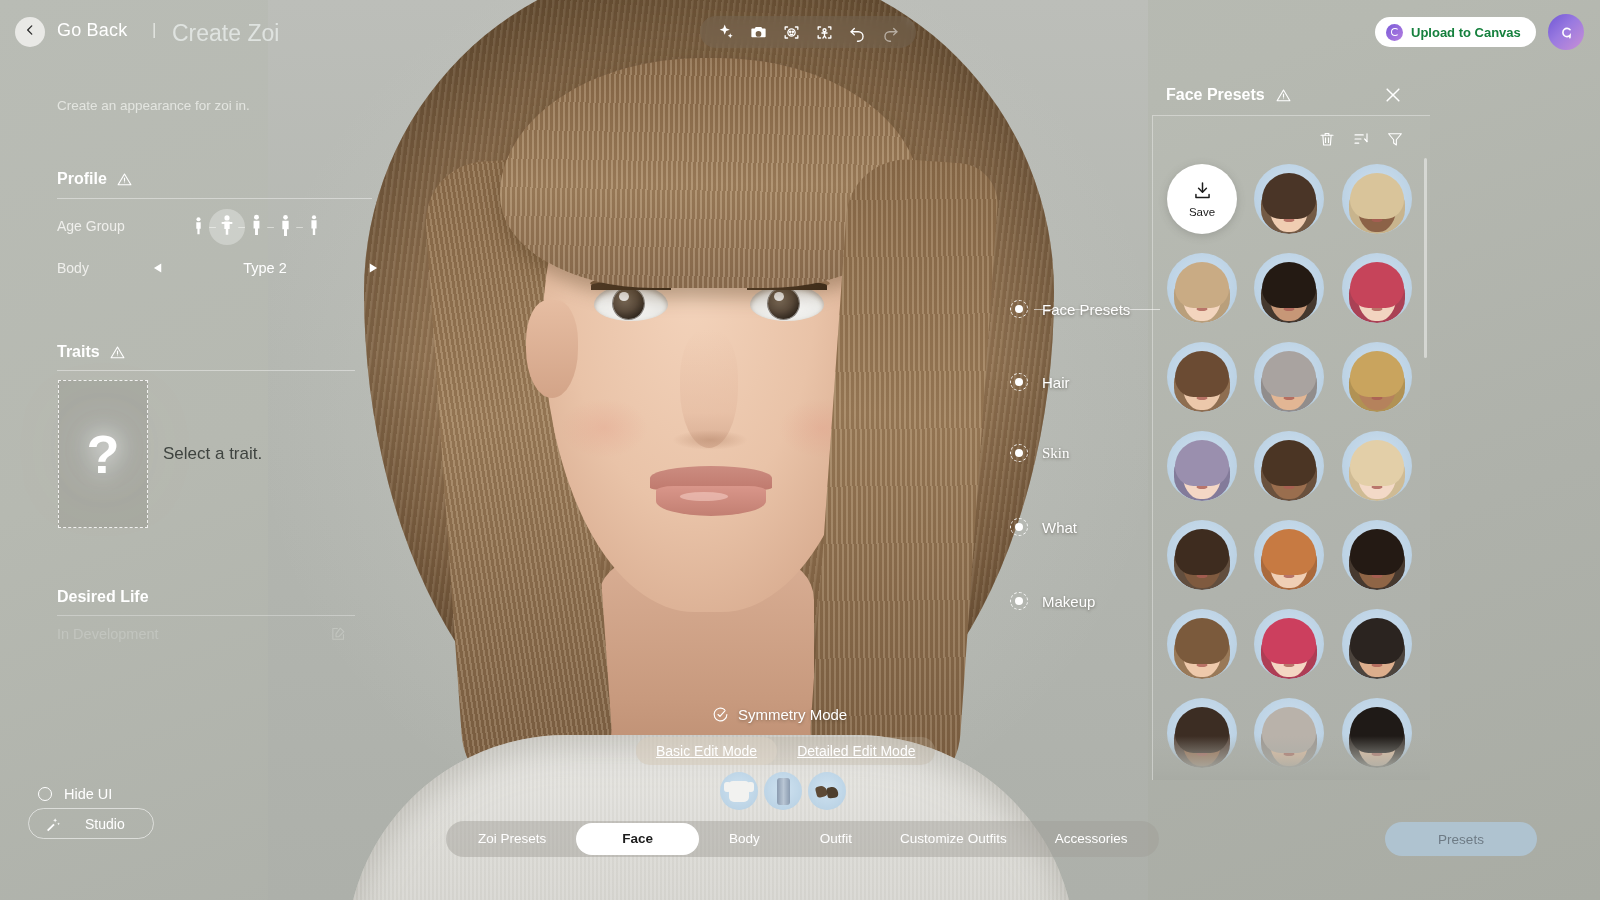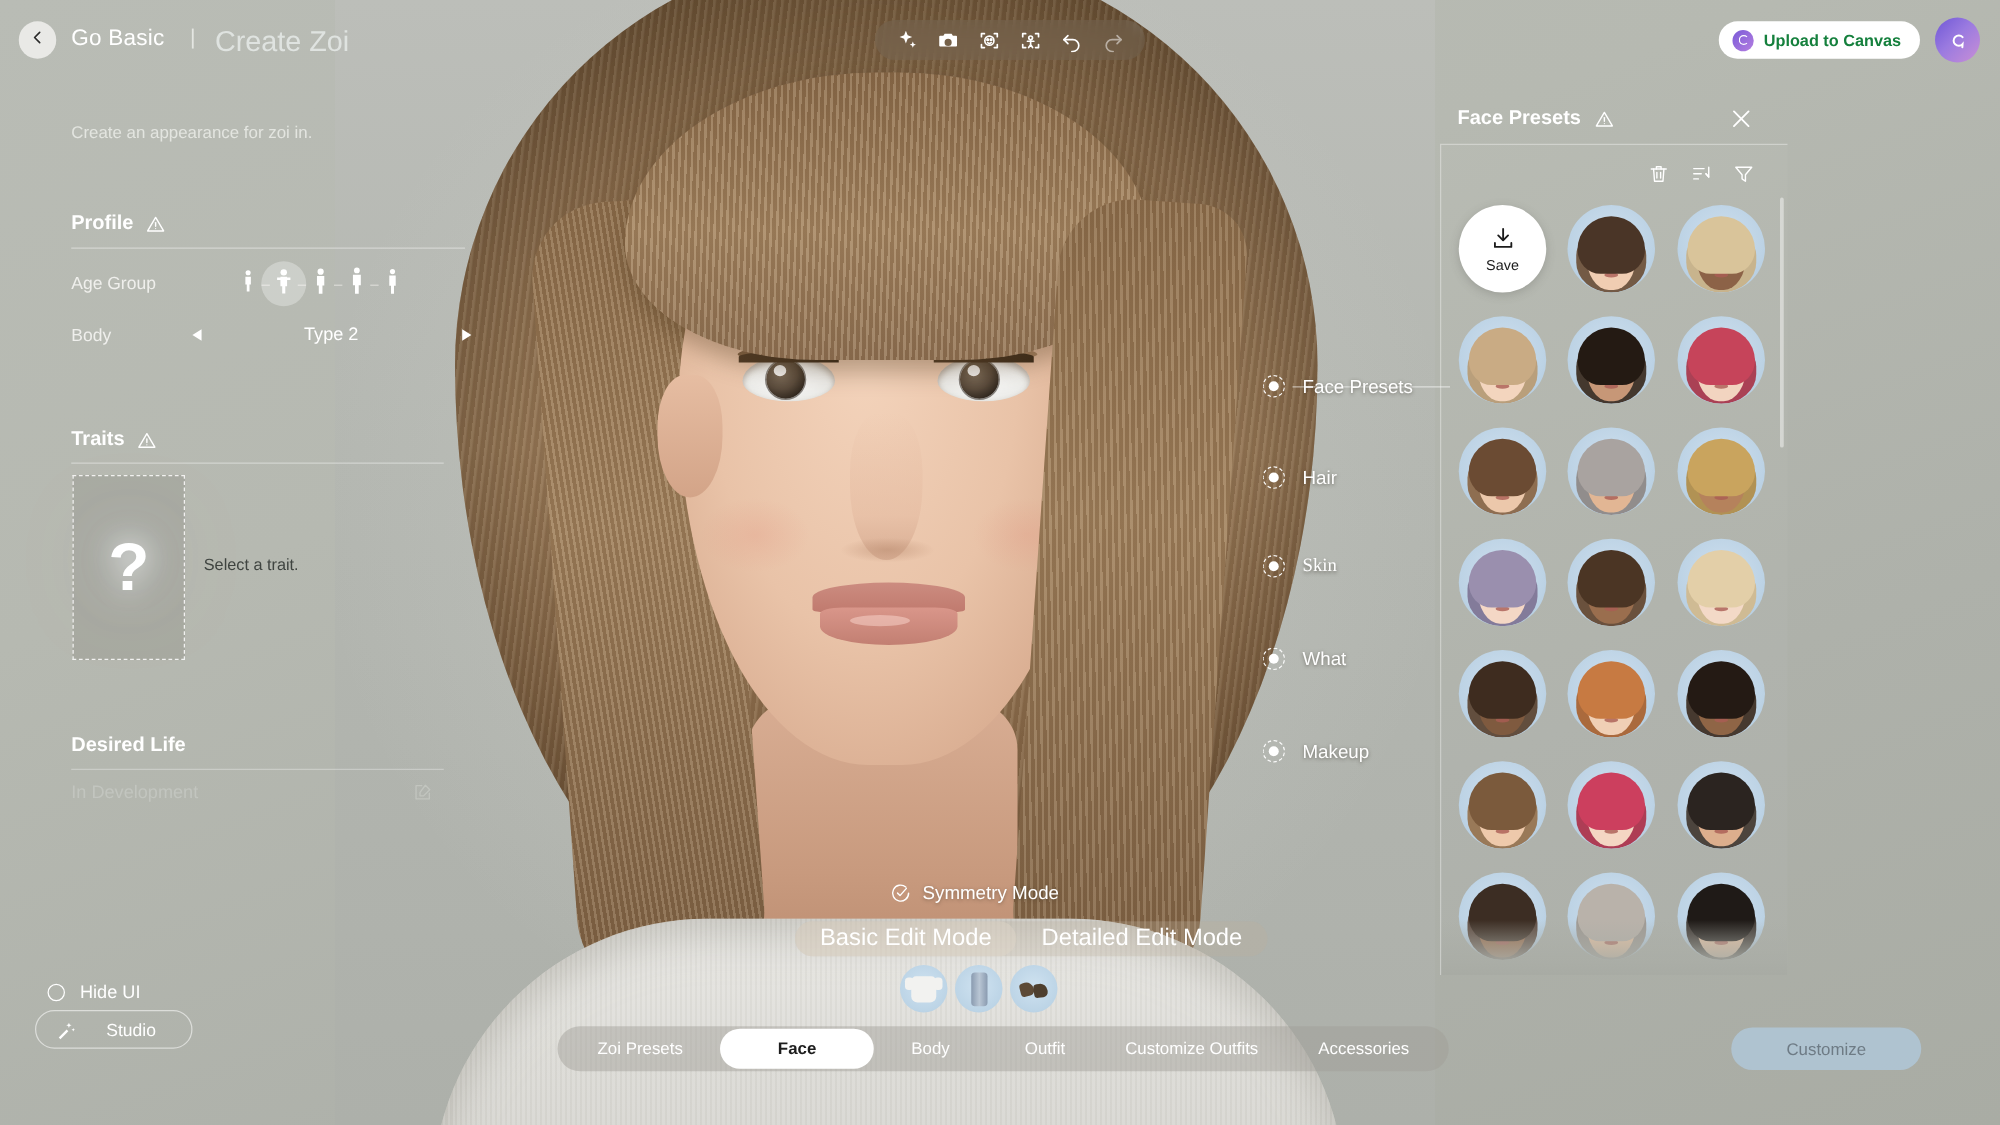--- a/index.html
+++ b/index.html
@@ -181,21 +181,21 @@
 
   
   .trait-card {
     position:absolute; left:58px; top:380px; width:90px; height:148px;
     border:1px dashed rgba(255,255,255,0.85);
     background: rgba(150,152,145,0.45);
     display:flex;align-items:center;justify-content:center;
   }
   .trait-q { position:relative; font-size:54px; font-weight:bold; color:#ffffff;
              text-shadow:0 0 22px rgba(255,255,255,0.95), 0 0 46px rgba(190,215,255,0.7), 0 0 70px rgba(255,190,170,0.5); }
-  .trait-text { position:absolute; left:163px; top:444px; font-size:13px; color:#3f4440; }
+  .trait-text { position:absolute; left:163px; top:444px; font-size:17px; color:#3f4440; }
 
   .dev-text { position:absolute; left:57px; top:626px; font-size:14.5px; color:#c2c5bf; }
   .dev-edit { position:absolute; left:330px; top:625px; width:17px;height:17px; }
   .dev-edit svg{width:100%;height:100%;fill:none;stroke:#c2c5bf;stroke-width:1.5;stroke-linecap:round;stroke-linejoin:round;}
 
   
   .hide-ui { position:absolute; left:38px; top:786px; display:flex; align-items:center; gap:12px; }
   .radio-o { width:14px;height:14px;border-radius:50%;border:1.6px solid #ffffff; }
   .hide-ui span { font-size:14.5px; color:#ffffff; }
   .studio-btn {
@@ -219,21 +219,21 @@
   .symmetry { position:absolute; left:712px; top:706px; display:flex; align-items:center; gap:9px; }
   .symmetry .chk{width:17px;height:17px;}
   .symmetry .chk svg{width:100%;height:100%;fill:none;stroke:#ffffff;stroke-width:1.6;stroke-linecap:round;stroke-linejoin:round;}
   .symmetry span{font-size:15px;color:#ffffff;text-shadow:0 1px 3px rgba(70,55,40,0.5);}
 
   .edit-modes {
     position:absolute; left:636px; top:737px; height:28px; display:flex; align-items:center;
     background: rgba(190,175,155,0.30); border-radius:14px;
   }
   .em { height:28px; display:flex;align-items:center;justify-content:center; padding:0 20px;
-        font-size:19px; color:#ffffff; border-radius:14px; white-space:nowrap; }
+        font-size:14px; color:#ffffff; border-radius:14px; white-space:nowrap;text-decoration:underline; }
   .em.active { background: rgba(225,215,200,0.42); }
 
   .cloth-row { position:absolute; left:720px; top:772px; display:flex; gap:6px; }
   .cloth { width:38px;height:38px;border-radius:50%; background: radial-gradient(circle at 50% 45%, #cfe2f0 0%, #bcd4e6 70%, #abc7dd 100%);
            position:relative; overflow:hidden; }
   .cl-shirt{position:absolute;left:9px;top:9px;width:20px;height:21px;background:#f2f2f0;border-radius:4px 4px 5px 5px;}
   .cl-shirt::before{content:"";position:absolute;left:-5px;top:1px;width:7px;height:10px;background:#f2f2f0;border-radius:3px;}
   .cl-shirt::after{content:"";position:absolute;left:18px;top:1px;width:7px;height:10px;background:#f2f2f0;border-radius:3px;}
   .cl-pants{position:absolute;left:13px;top:6px;width:13px;height:27px;background:linear-gradient(90deg,#8a9bb0,#b9c6d4 50%,#8a9bb0);border-radius:3px;}
   .cl-shoe{position:absolute;left:8px;top:14px;width:23px;height:12px;}
@@ -352,21 +352,21 @@
     </div>
   </div>
 
   <div class="back-btn">
     <span>
       <svg viewBox="0 0 24 24">
           <polyline points="15 5 8 12 15 19"></polyline>
         </svg>
     </span>
   </div>
-  <div class="go-back">Go Basic</div>
+  <div class="go-back">Go Back</div>
   <div class="hdr-sep">|</div>
   <div class="create-zoi">Create Zoi</div>
   <div class="q-sub">Create an appearance for zoi in.</div>
 
   <div class="top-toolbar">
     <span class="ticon fill">
       <svg viewBox="0 0 24 24">
           <path d="M11 2l1.8 4.6L17.4 8.4 12.8 10.2 11 14.8 9.2 10.2 4.6 8.4 9.2 6.6z"></path>
           <path d="M18 13l.9 2.2 2.2.9-2.2.9L18 19.2 17.1 17l-2.2-.9 2.2-.9z"></path>
         </svg>
@@ -604,21 +604,21 @@
 
   <div class="bottom-nav">
     <div class="nav-tab">Zoi Presets</div>
     <div class="nav-tab active">Face</div>
     <div class="nav-tab">Body</div>
     <div class="nav-tab">Outfit</div>
     <div class="nav-tab two-line">Customize Outfits</div>
     <div class="nav-tab">Accessories</div>
   </div>
 
-  <div class="complete-btn">Customize</div>
+  <div class="complete-btn">Presets</div>
 
   <div class="presets-head">
     <span class="t">Face Presets</span>
     <span class="warn">
       <svg viewBox="0 0 24 24">
           <path d="M12 4.2 21 19.4H3z"></path>
           <path d="M12 10v4.2"></path>
           <circle cx="12" cy="16.7" r=".7" fill="#fff" stroke="none"></circle>
         </svg>
     </span>

